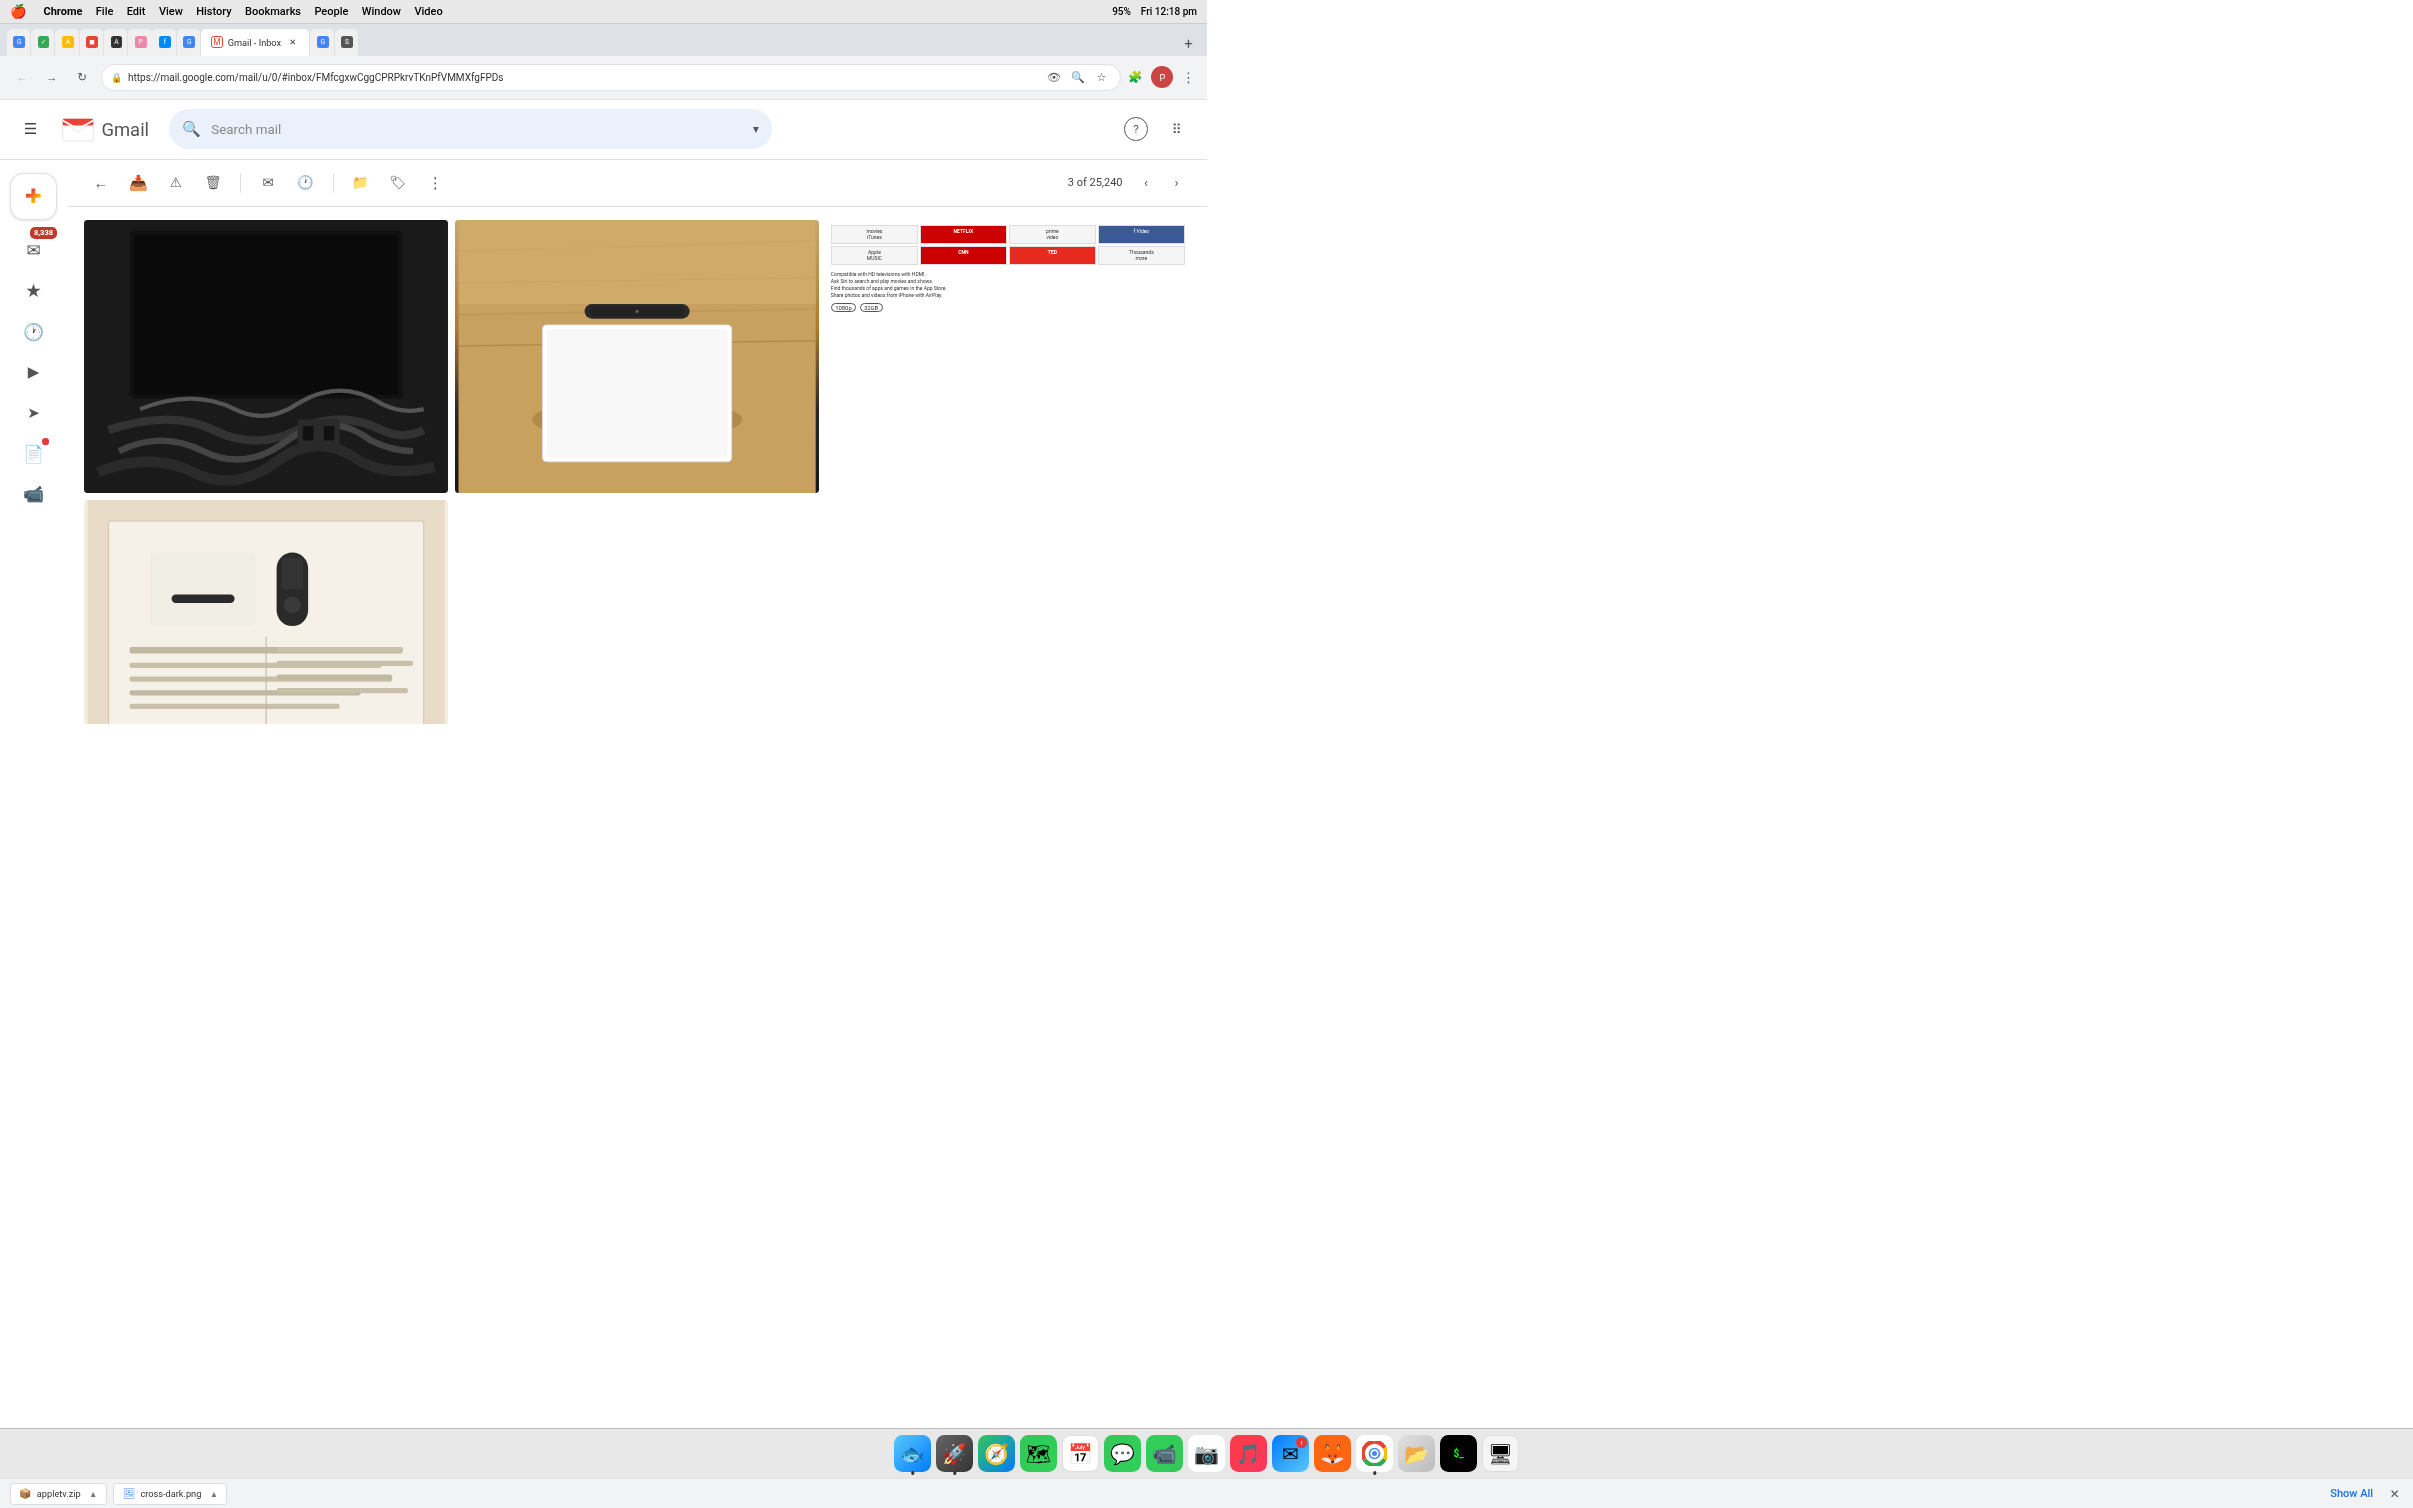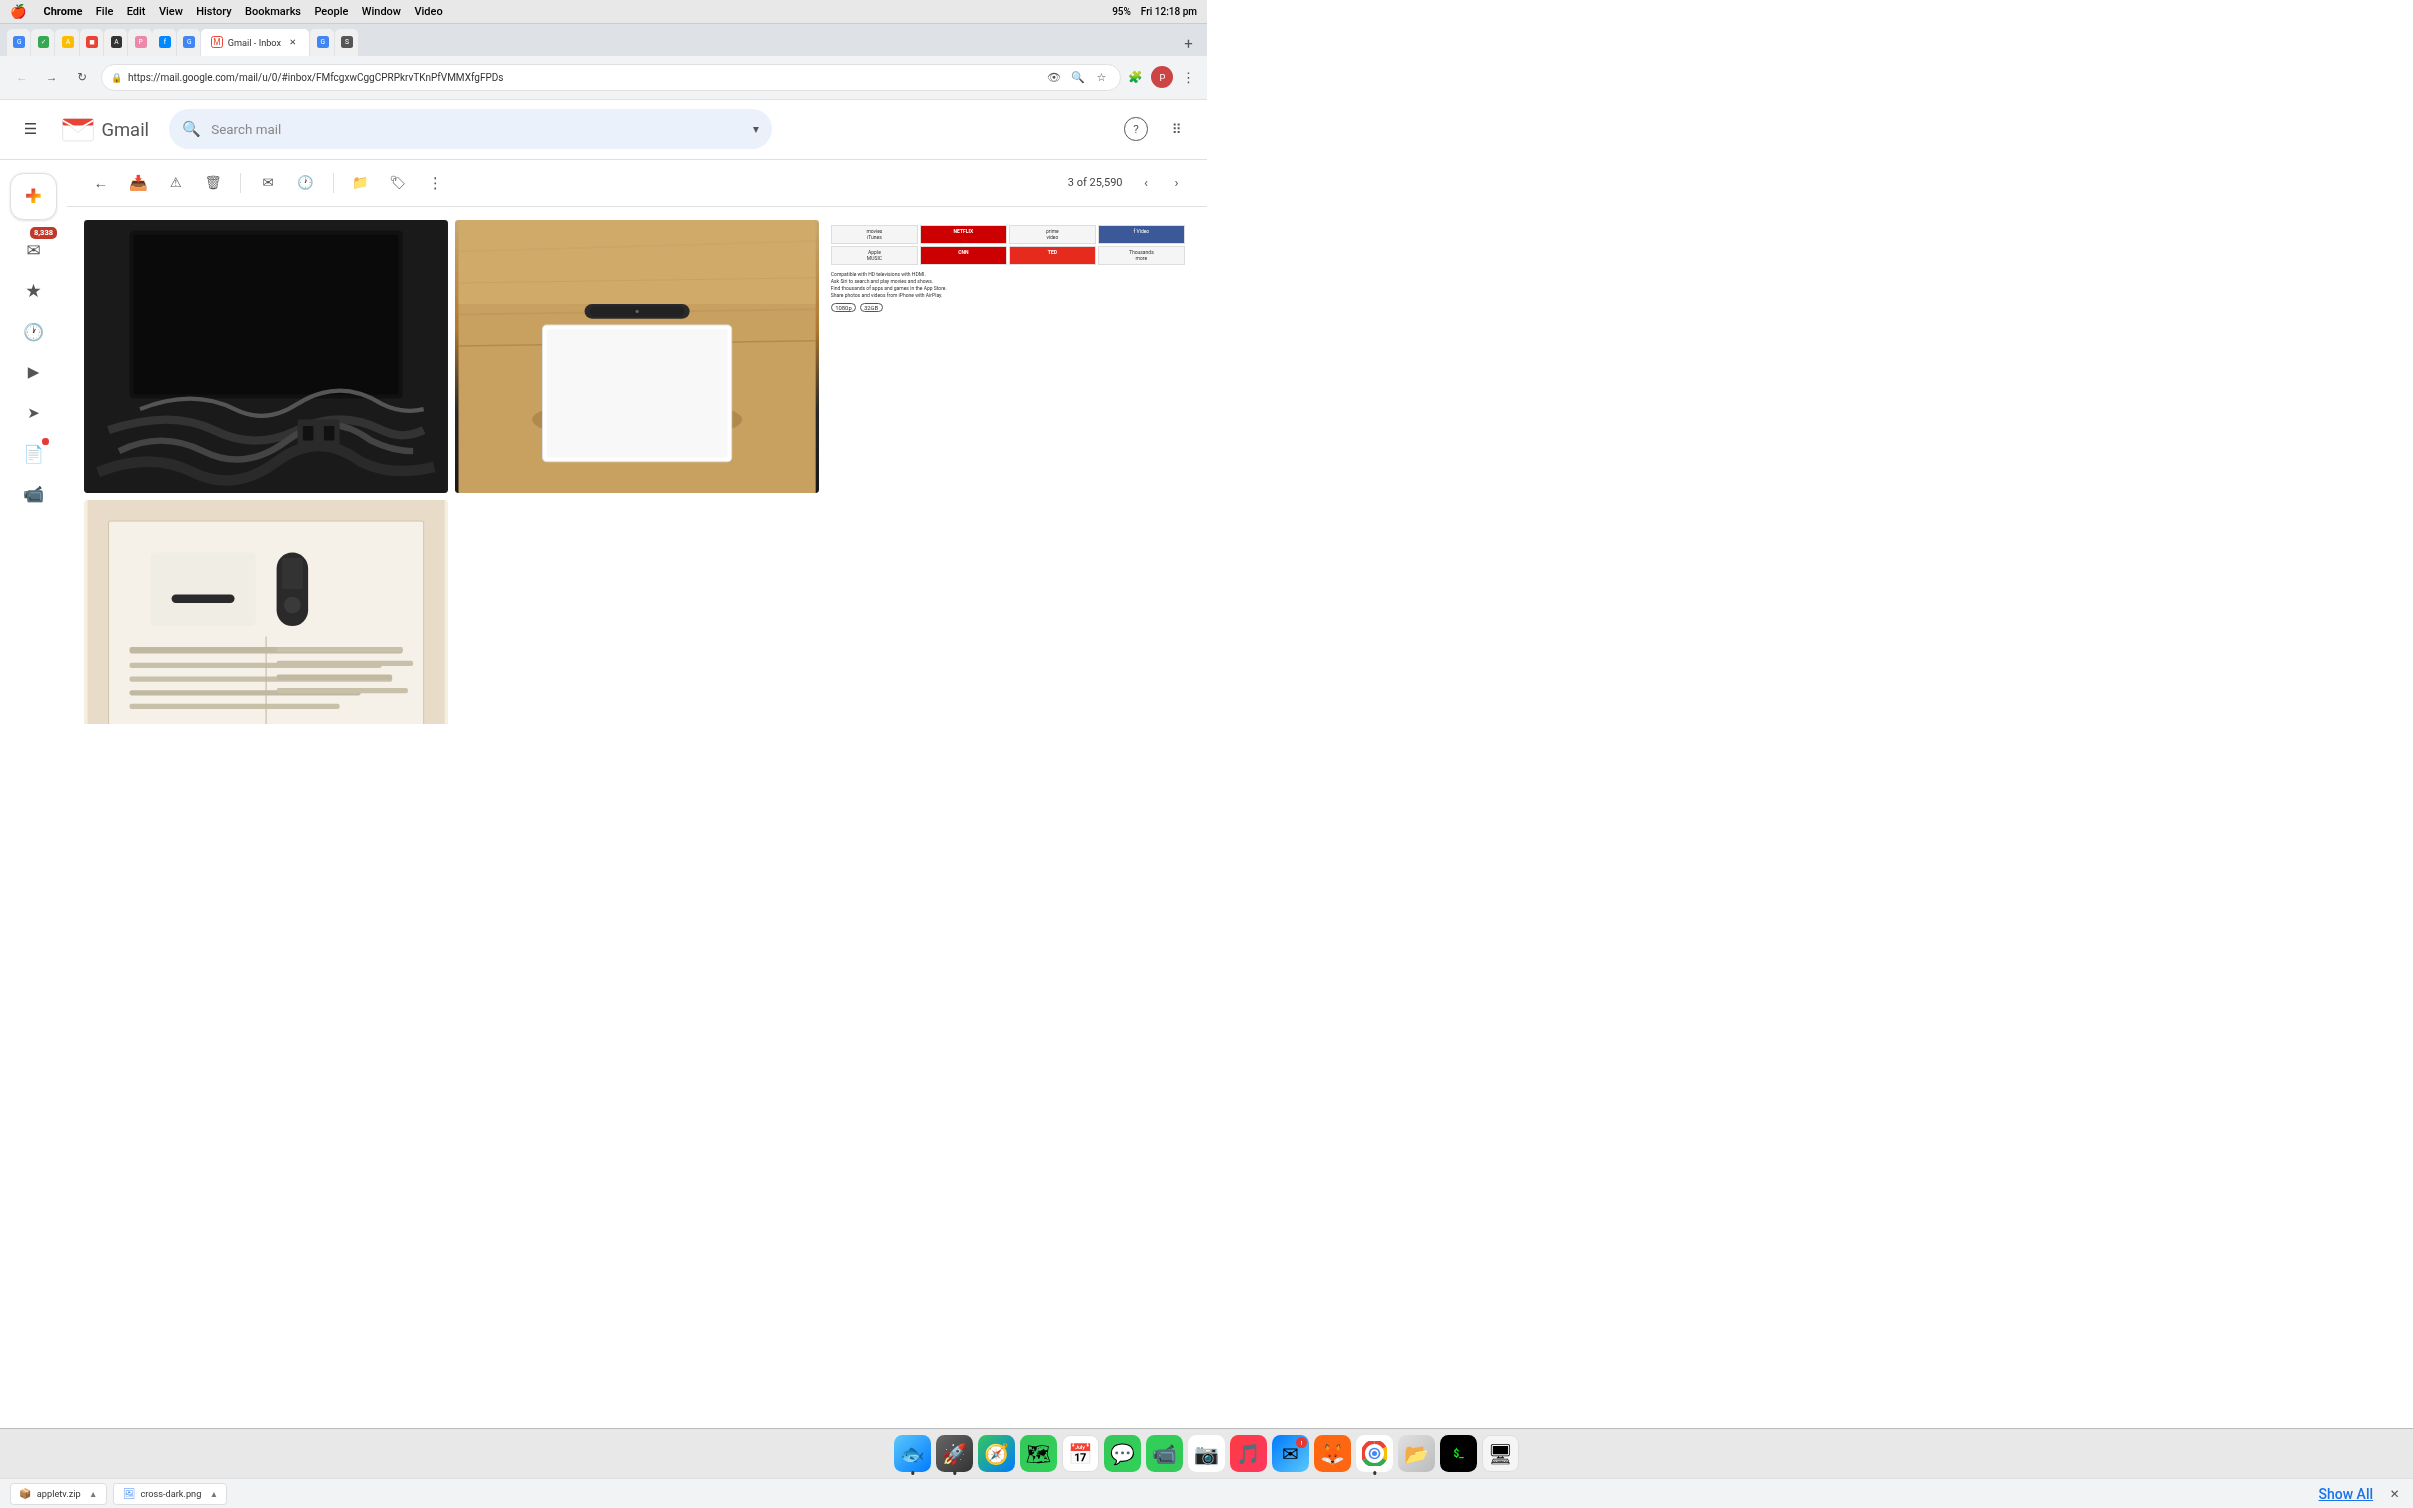--- a/index.html
+++ b/index.html
@@ -420,26 +420,25 @@
       padding: 0 8.4px;
       height: 22px;
       font-size: 9.2px;
       color: #333;
       cursor: pointer;
     }
     .download-item-icon { font-size: 10px; color: #4285f4; }
     .download-chevron { font-size: 8.4px; color: #777; margin-left: 3.4px; }
     .show-all-btn {
       margin-left: auto;
-      font-size: 14px;
+      font-size: 11px;
       color: #1a73e8;
       font-weight: 500;
       cursor: pointer;
       padding: 3.4px 6.7px;
-      text-decoration: underline;
     }
     .download-close {
       font-size: 11.7px;
       color: #555;
       cursor: pointer;
       padding: 3.4px;
     }
 
     
     .mac-dock {
@@ -709,21 +708,21 @@
         <div class="toolbar-divider"></div>
         <div class="toolbar-btn">
           <span style="font-size:13.4px;">📁</span>
         </div>
         <div class="toolbar-btn">
           <span style="font-size:13.4px;">🏷</span>
         </div>
         <div class="toolbar-btn">
           <span style="font-size:15px;">⋮</span>
         </div>
-        <span class="toolbar-counter">3 of 25,590</span>
+        <span class="toolbar-counter">3 of 25,240</span>
         <div class="toolbar-nav-btn">
           <span>‹</span>
         </div>
         <div class="toolbar-nav-btn">
           <span>›</span>
         </div>
       </div>
 
       <div class="image-gallery">
 

